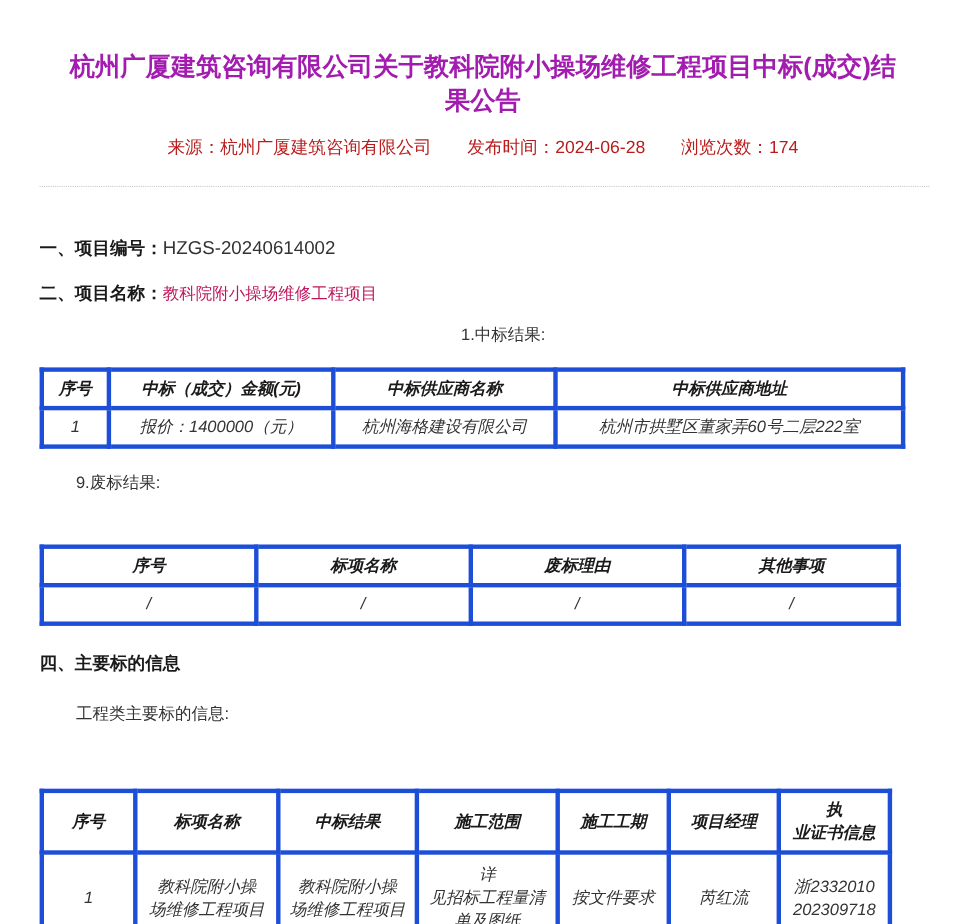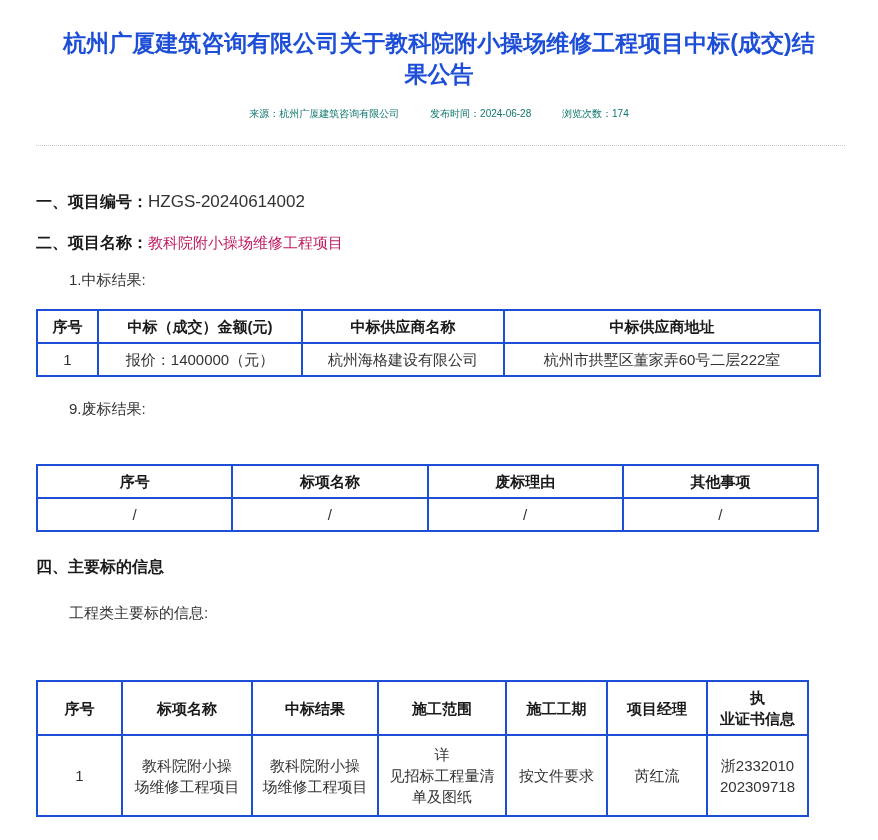--- a/index.html
+++ b/index.html
@@ -5,34 +5,34 @@
   * { box-sizing: border-box; }
   html, body { margin: 0; padding: 0; background: #ffffff; }
   body {
     width: 878px;
     font-family: "Liberation Sans", "DejaVu Sans", sans-serif;
     color: #333333;
   }
   .page { padding: 28px 0 12px 0; }
 
   .title {
-    margin: 0 34px;
+    margin: 17px 34px;
     font-size: 23px;
     line-height: 31px;
     font-weight: bold;
-    color: #1d4ed8;
+    color: #a21caf;
     text-align: center;
     white-space: pre-line;
   }
 
   .meta {
     margin-top: 17px;
     text-align: center;
-    font-size: 10px;
-    color: #0f766e;
+    font-size: 16px;
+    color: #b91c1c;
   }
   .meta .group { margin: 0 14px; }
 
   .dotted-sep {
     border: none;
     border-top: 1px dotted #c9c9c9;
     margin: 24px 33px 0 36px;
     height: 0;
   }
 
@@ -53,38 +53,39 @@
   .sec4 { margin-top: 25px; }
 
   .sub {
     margin: 0;
     padding-left: 33px;
     font-size: 15px;
     line-height: 20px;
     color: #333333;
     font-weight: normal;
   }
-  .sub1 { margin-top: 17px; }
+  .sub1 { margin-top: 17px; text-align: center; }
   .sub2 { margin-top: 22px; }
   .sub4 { margin-top: 26px; }
 
   table.tbl {
     border-collapse: collapse;
     table-layout: fixed;
     font-size: 15px;
     color: #333333;
   }
   .tbl th, .tbl td {
-    border: 2px solid #1d4ed8;
+    border: 4px solid #1d4ed8;
     text-align: center;
     vertical-align: middle;
     padding: 5px 6px;
     line-height: 21px;
     white-space: pre-line;
     overflow: hidden;
+    font-style: italic;
   }
   .tbl th { font-weight: bold; color: #1a1a1a; }
 
   .t1 { margin-top: 19px; width: 783px; }
   .t2 { margin-top: 45px; width: 783px; }
   .t3 { margin-top: 57px; width: 771px; }
   .t3 th, .t3 td { padding: 5px 8px; }
   .t3 td { padding-top: 8px; padding-bottom: 8px; }
 </style>
 </head>

